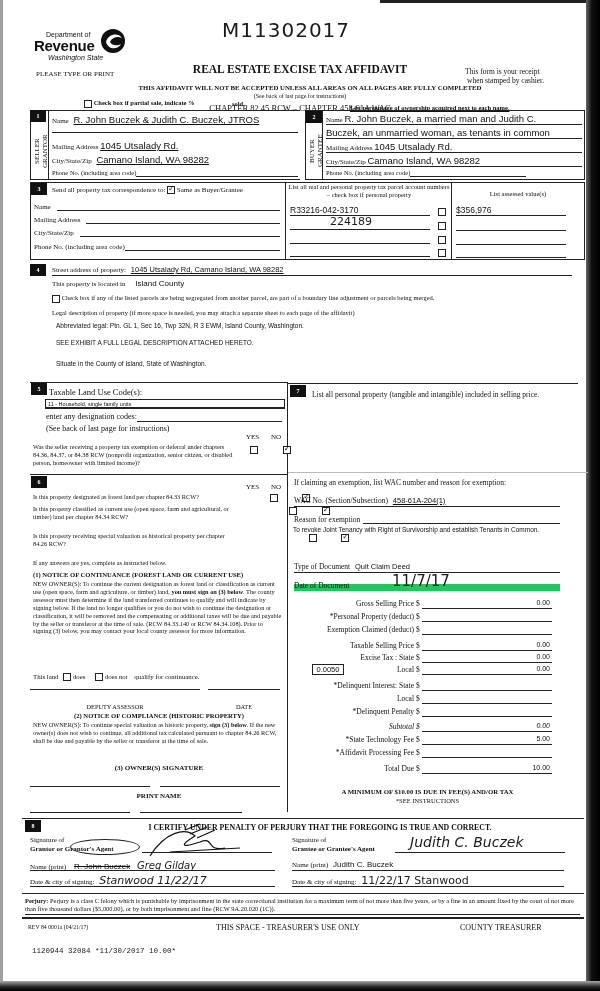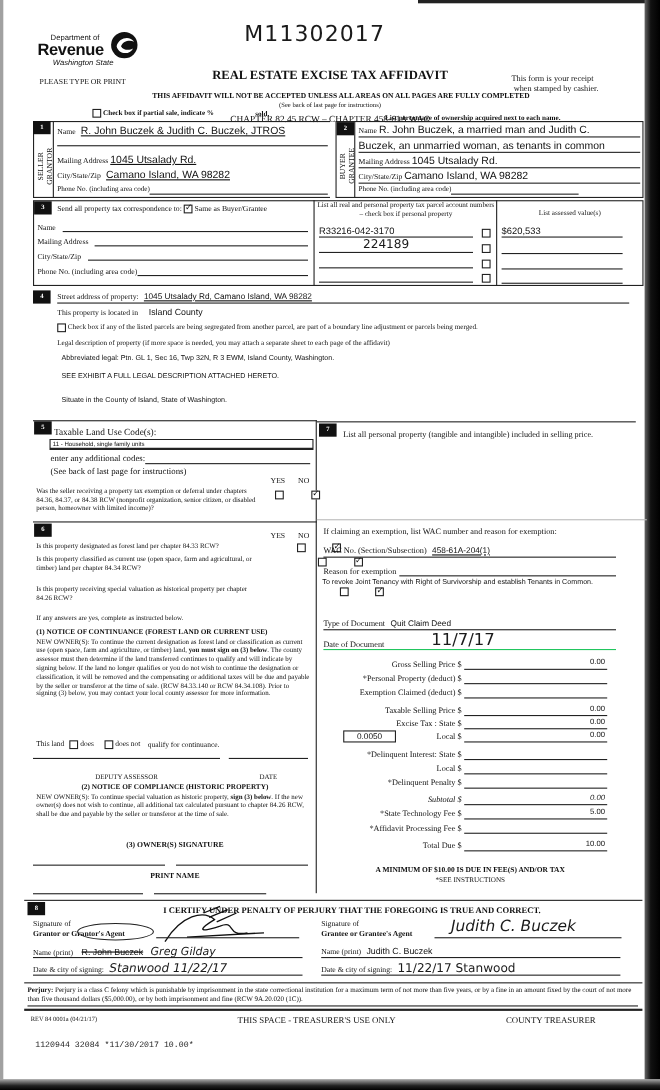--- a/index.html
+++ b/index.html
@@ -152,21 +152,21 @@
   <span class="abs cb" style="left:148px;top:3px;"></span>
 </div>
 <div class="abs" style="left:290px;top:233px;width:160px;height:12px;">
   <span class="abs line" style="left:0;top:0;width:140px;height:11px;"></span>
   <span class="abs cb" style="left:148px;top:3px;"></span>
 </div>
 <div class="abs" style="left:290px;top:246px;width:160px;height:12px;">
   <span class="abs line" style="left:0;top:0;width:140px;height:11px;"></span>
   <span class="abs cb" style="left:148px;top:3px;"></span>
 </div>
-<div class="abs fill line" style="left:456px;top:205px;width:110px;height:11px;font-size:8.5px;">$620,533</div>
+<div class="abs fill line" style="left:456px;top:205px;width:110px;height:11px;font-size:8.5px;">$356,976</div>
 <div class="abs line" style="left:456px;top:220px;width:110px;height:11px;"></div>
 <div class="abs line" style="left:456px;top:234px;width:110px;height:11px;"></div>
 <div class="abs line" style="left:456px;top:247px;width:110px;height:11px;"></div>
 
 
 <div class="secnum" style="left:30px;top:264px;">4</div>
 <div class="abs" style="left:52px;top:265px;width:520px;border-bottom:1px solid #222;height:11px;font-size:7px;">
   <span>Street address of property:</span>
   <span class="fill" style="font-size:7.5px;text-decoration:underline;margin-left:3px;">1045 Utsalady Rd, Camano Island, WA  98282</span>
 </div>
@@ -182,21 +182,21 @@
 <div class="abs fill" style="left:56px;top:322px;font-size:6.5px;">Abbreviated legal:  Ptn. GL 1, Sec 16, Twp 32N, R 3 EWM, Island County, Washington.</div>
 <div class="abs fill" style="left:56px;top:339px;font-size:6.5px;">SEE EXHIBIT A FULL LEGAL DESCRIPTION ATTACHED HERETO.</div>
 <div class="abs fill" style="left:56px;top:360px;font-size:6.5px;">Situate in the County of Island, State of Washington.</div>
 
 
 <div class="abs" style="left:30px;top:382px;width:258px;height:430px;border-right:1px solid #222;border-top:1px solid #222;"></div>
 <div class="secnum" style="left:31px;top:383px;">5</div>
 <div class="abs" style="left:49px;top:387px;font-size:8.5px;">Taxable Land Use Code(s):</div>
 <div class="abs box fill" style="left:45px;top:399px;width:240px;height:10px;font-size:5.5px;padding:1px 2px;border-width:1px 1px 2px 1px;">11 - Household, single family units</div>
 <div class="abs" style="left:46px;top:412px;width:236px;display:flex;font-size:8px;">
-  <span style="white-space:nowrap;">enter any additional codes:</span>
+  <span style="white-space:nowrap;">enter any designation codes:</span>
   <span class="line" style="flex:1;height:10px;"></span>
 </div>
 <div class="abs" style="left:46px;top:424px;font-size:8px;">(See back of last page for instructions)</div>
 <div class="abs" style="left:246px;top:433px;font-size:7px;">YES</div>
 <div class="abs" style="left:271px;top:433px;font-size:7px;">NO</div>
 <div class="abs" style="left:33px;top:443px;width:208px;font-size:6.3px;line-height:8px;">Was the seller receiving a property tax exemption or deferral under chapters 84.36, 84.37, or 84.38 RCW (nonprofit organization, senior citizen, or disabled person, homeowner with limited income)?</div>
 <span class="abs cb" style="left:250px;top:446px;"></span>
 <span class="abs cb checked" style="left:273px;top:446px;"></span>
 
 <div class="abs" style="left:30px;top:474px;width:258px;height:1px;background:#222;"></div>
@@ -259,21 +259,21 @@
 <div class="abs" style="left:294px;top:515px;width:266px;display:flex;font-size:7.5px;">
   <span style="white-space:nowrap;">Reason for exemption</span>
   <span class="line" style="flex:1;height:9px;margin-left:3px;"></span>
 </div>
 <div class="abs fill" style="left:293px;top:526px;width:260px;font-size:6.5px;line-height:8px;">To revoke Joint Tenancy with Right of Survivorship and establish Tenants in Common.</div>
 
 <div class="abs" style="left:294px;top:562px;width:266px;border-bottom:1px solid #222;height:11px;font-size:7.5px;">
   <span>Type of Document</span>
   <span class="fill" style="font-size:7.5px;margin-left:3px;">Quit Claim Deed</span>
 </div>
-<div class="abs" style="left:294px;top:577px;width:266px;border-bottom:1px solid #22c55e;height:14px;font-size:7.5px;">
+<div class="abs" style="left:294px;top:577px;width:266px;border-bottom:7px solid #22c55e;height:14px;font-size:7.5px;">
   <span style="position:absolute;top:4px;">Date of Document</span>
   <span class="hand" style="position:absolute;left:98px;top:-5px;font-size:15px;font-style:normal;">11/7/17</span>
 </div>
 
 
 <div class="fee-row" style="top:599px;">
   <span class="fee-label">Gross Selling Price</span>
   <span class="fee-dollar">$</span>
   <span class="fee-line"></span>
   <span class="fee-val">0.00</span>
@@ -296,21 +296,21 @@
   <span class="fee-line"></span>
   <span class="fee-val">0.00</span>
 </div>
 <div class="fee-row" style="top:653px;">
   <span class="fee-label">Excise Tax : State</span>
   <span class="fee-dollar">$</span>
   <span class="fee-line"></span>
   <span class="fee-val">0.00</span>
 </div>
 <div class="fee-row" style="top:665px;">
-  <span class="abs box fill ctr" style="left:22px;top:-1px;width:48px;height:11px;font-size:7.5px;line-height:9px;">0.0050</span>
+  <span class="abs box fill ctr" style="left:22px;top:-1px;width:32px;height:11px;font-size:7.5px;line-height:9px;">0.0050</span>
   <span class="fee-label">Local</span>
   <span class="fee-dollar">$</span>
   <span class="fee-line"></span>
   <span class="fee-val">0.00</span>
 </div>
 <div class="fee-row" style="top:681px;">
   <span class="fee-label">*Delinquent Interest: State</span>
   <span class="fee-dollar">$</span>
   <span class="fee-line"></span>
   <span class="fee-val"></span>

